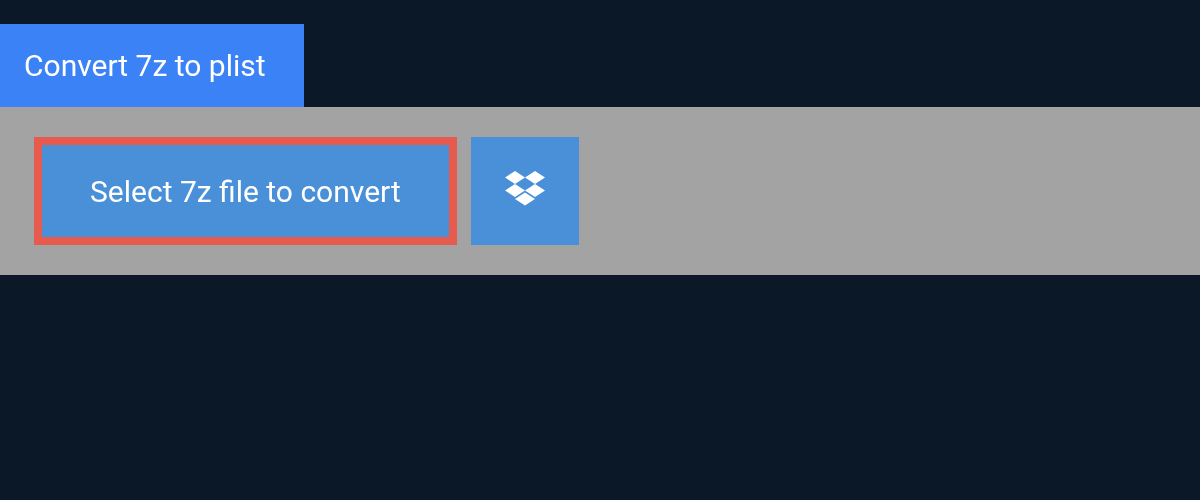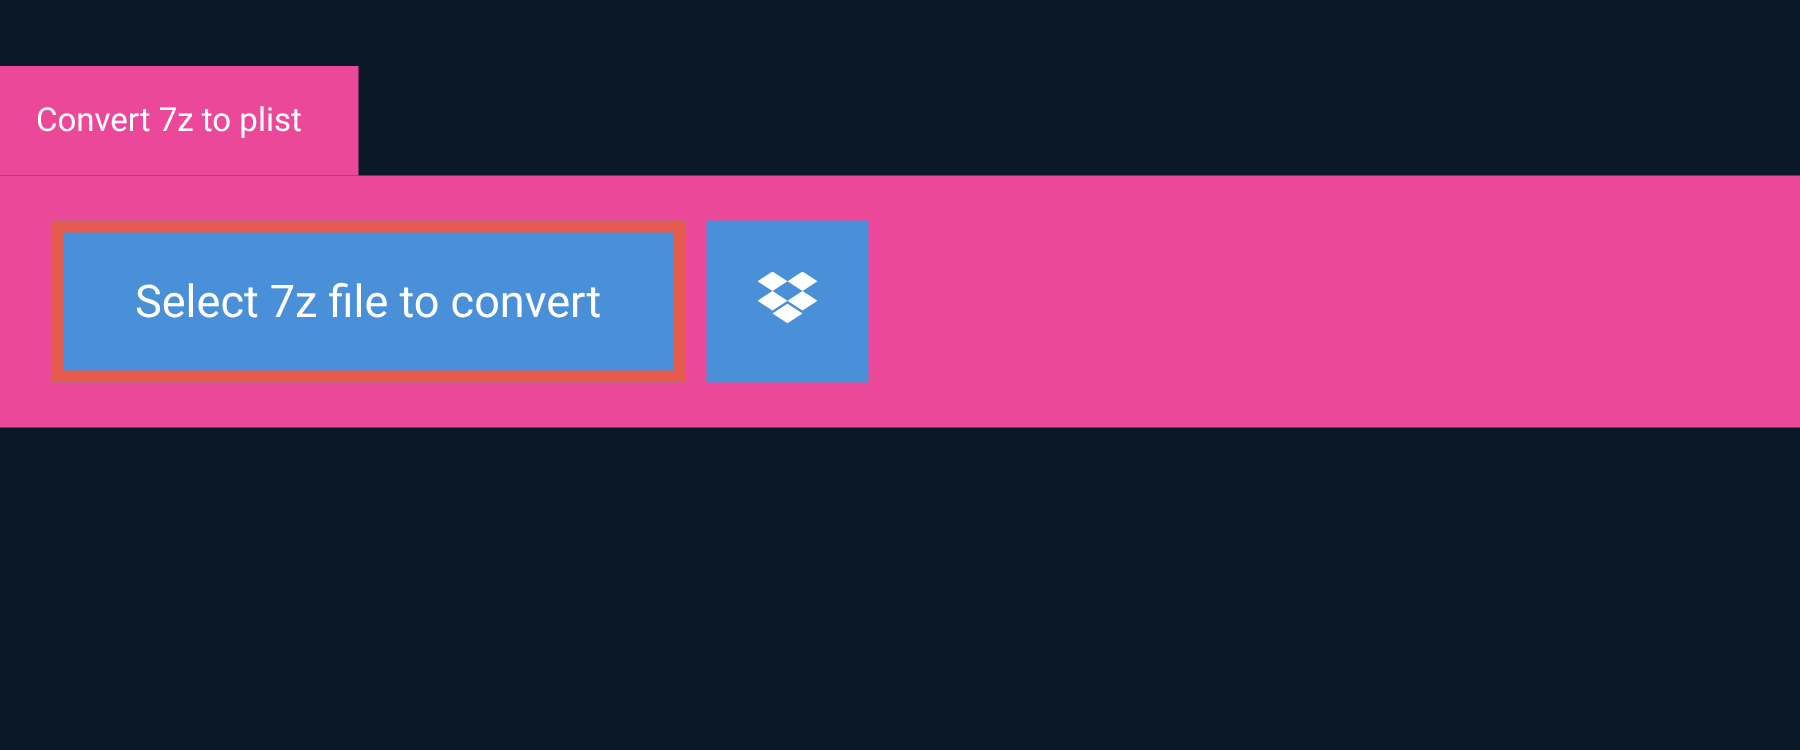--- a/index.html
+++ b/index.html
@@ -9,29 +9,29 @@
     }
     body {
       width: 1200px;
       height: 500px;
       background: #0a1828;
       font-family: -apple-system, BlinkMacSystemFont, "Segoe UI", Roboto, sans-serif;
       overflow: hidden;
     }
     .tab-header {
       display: inline-block;
-      background: #ec4899;
+      background: #3b82f6;
       color: #ffffff;
-      font-size: 22px;
+      font-size: 30px;
       font-weight: 400;
       padding: 24px 38px 24px 24px;
-      margin-top: 44px;
+      margin-top: 24px;
     }
     .panel {
-      background: #ec4899;
+      background: #a3a3a3;
       padding: 30px 26px 30px 34px;
       margin-top: 0;
     }
     .button-row {
       display: flex;
       gap: 14px;
       align-items: stretch;
     }
     .select-button {
       background: #4a90d9;

